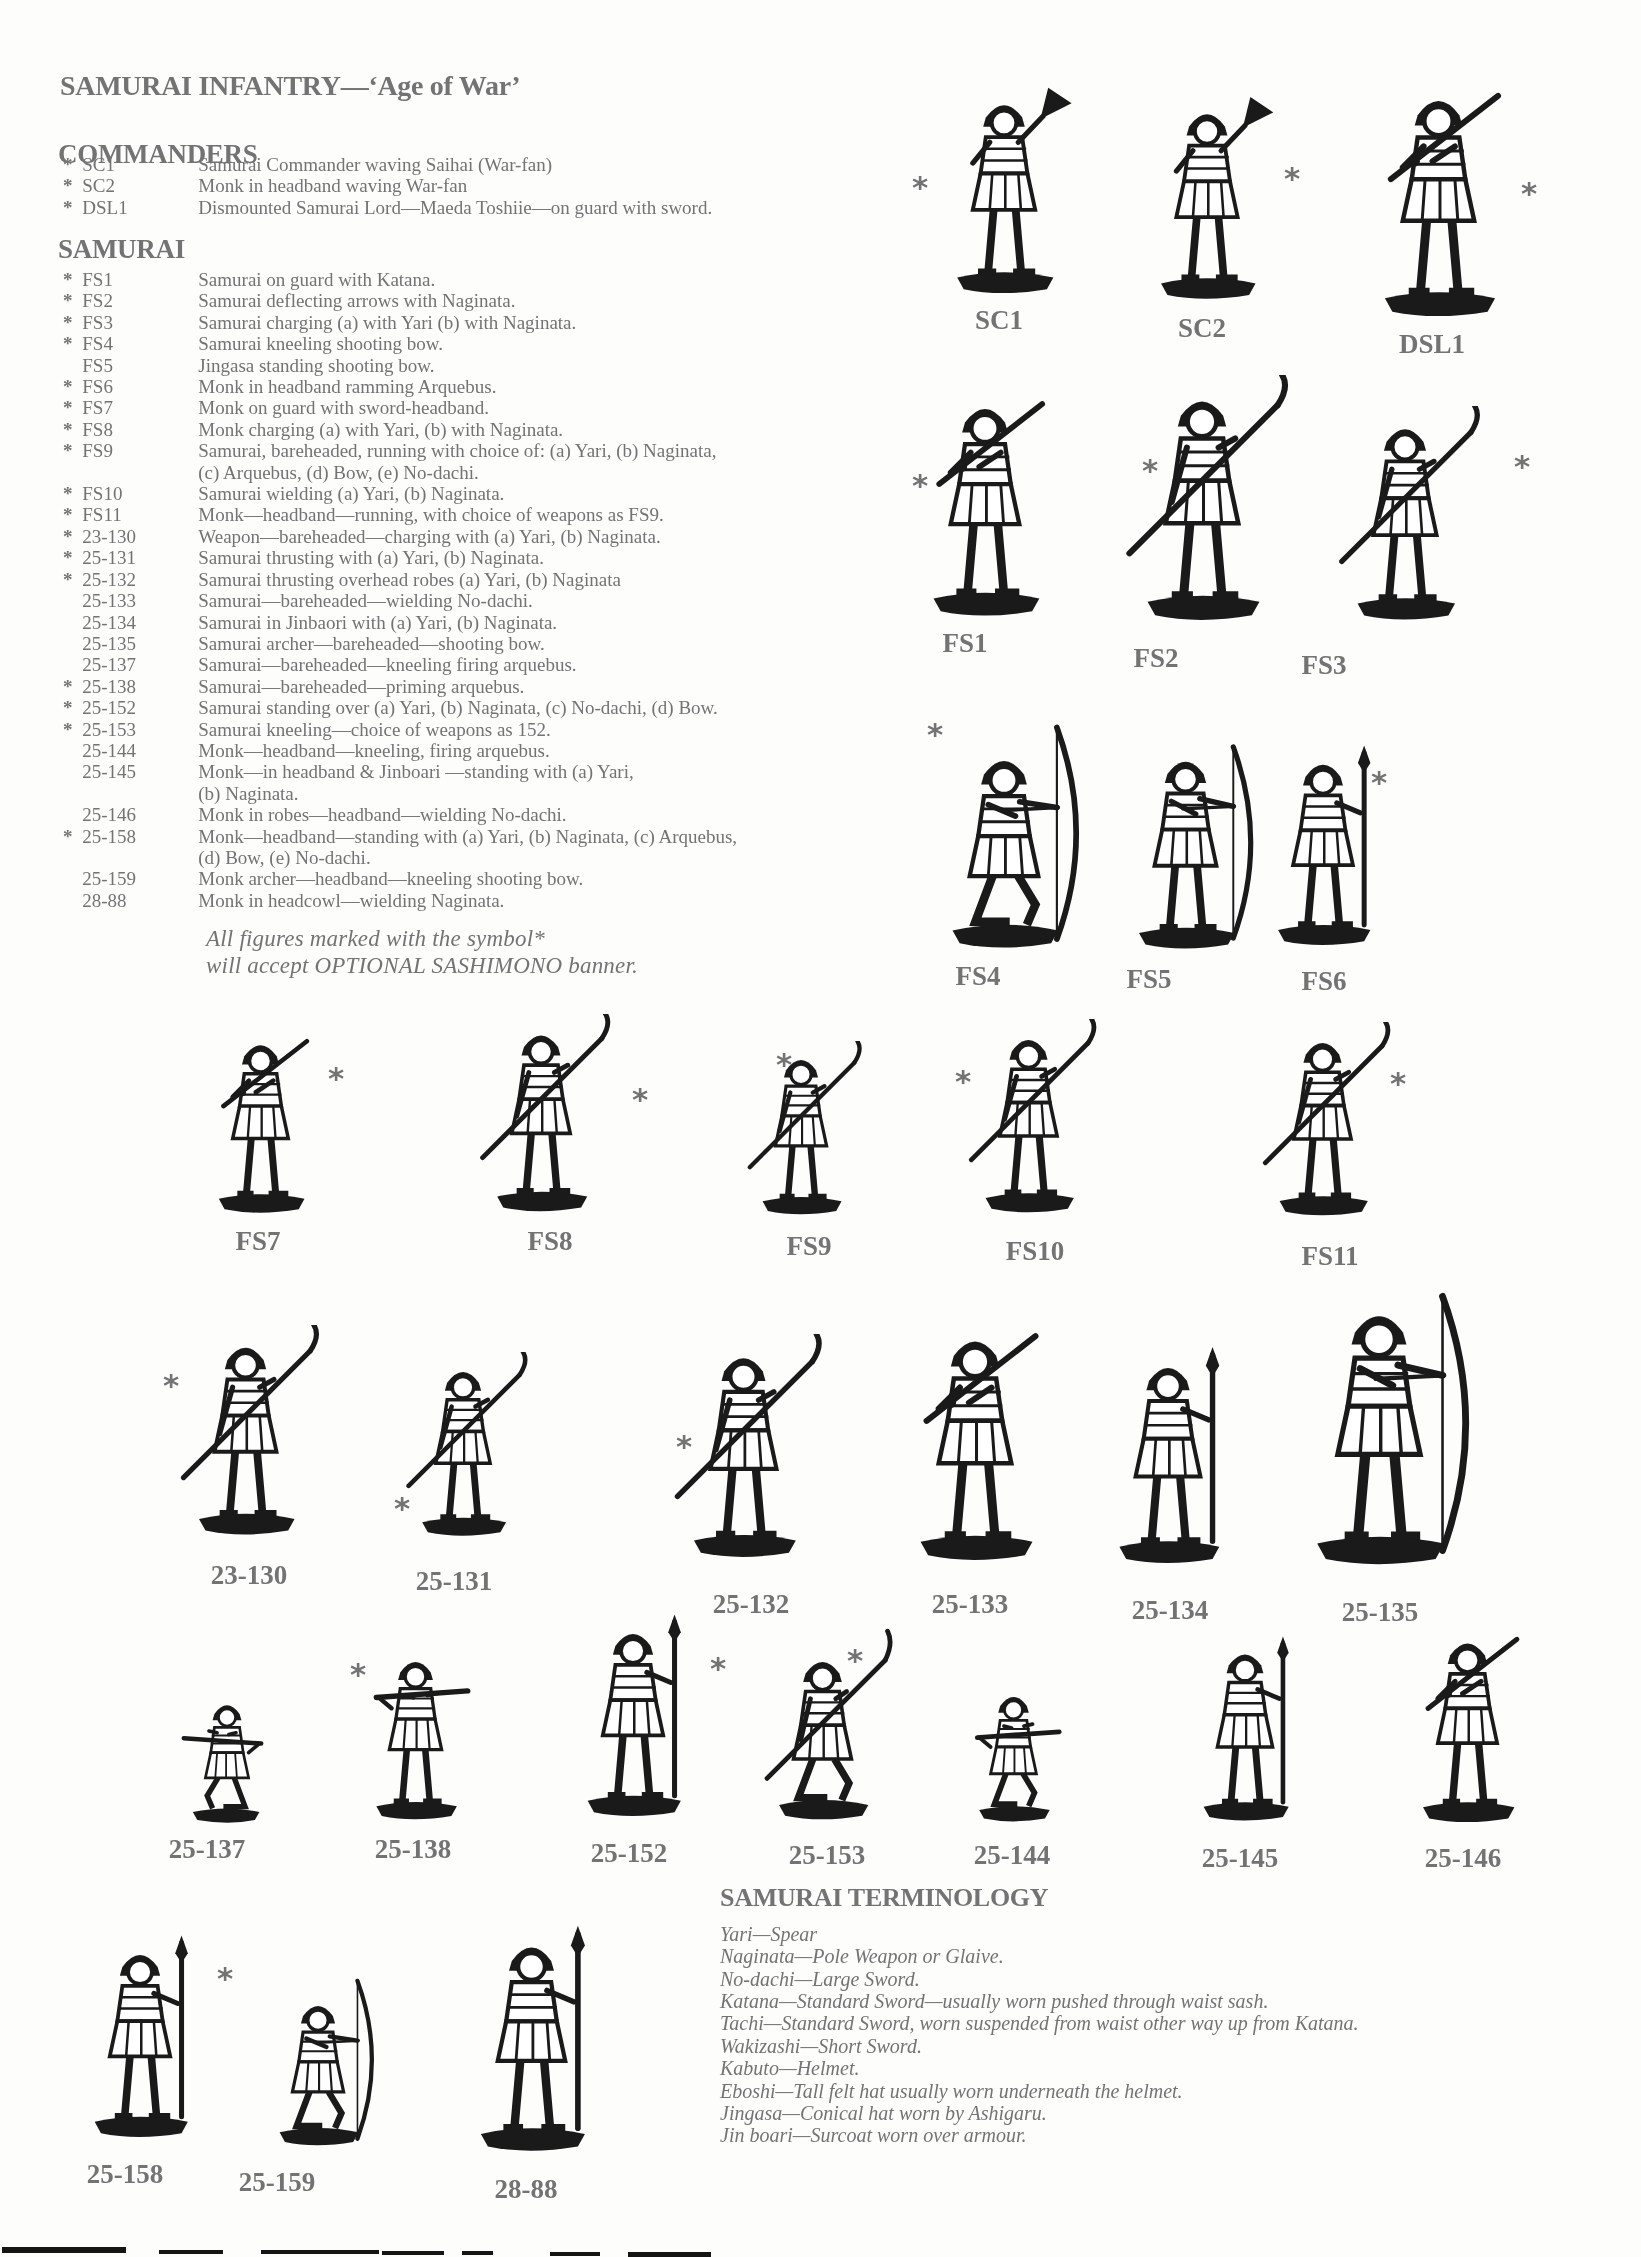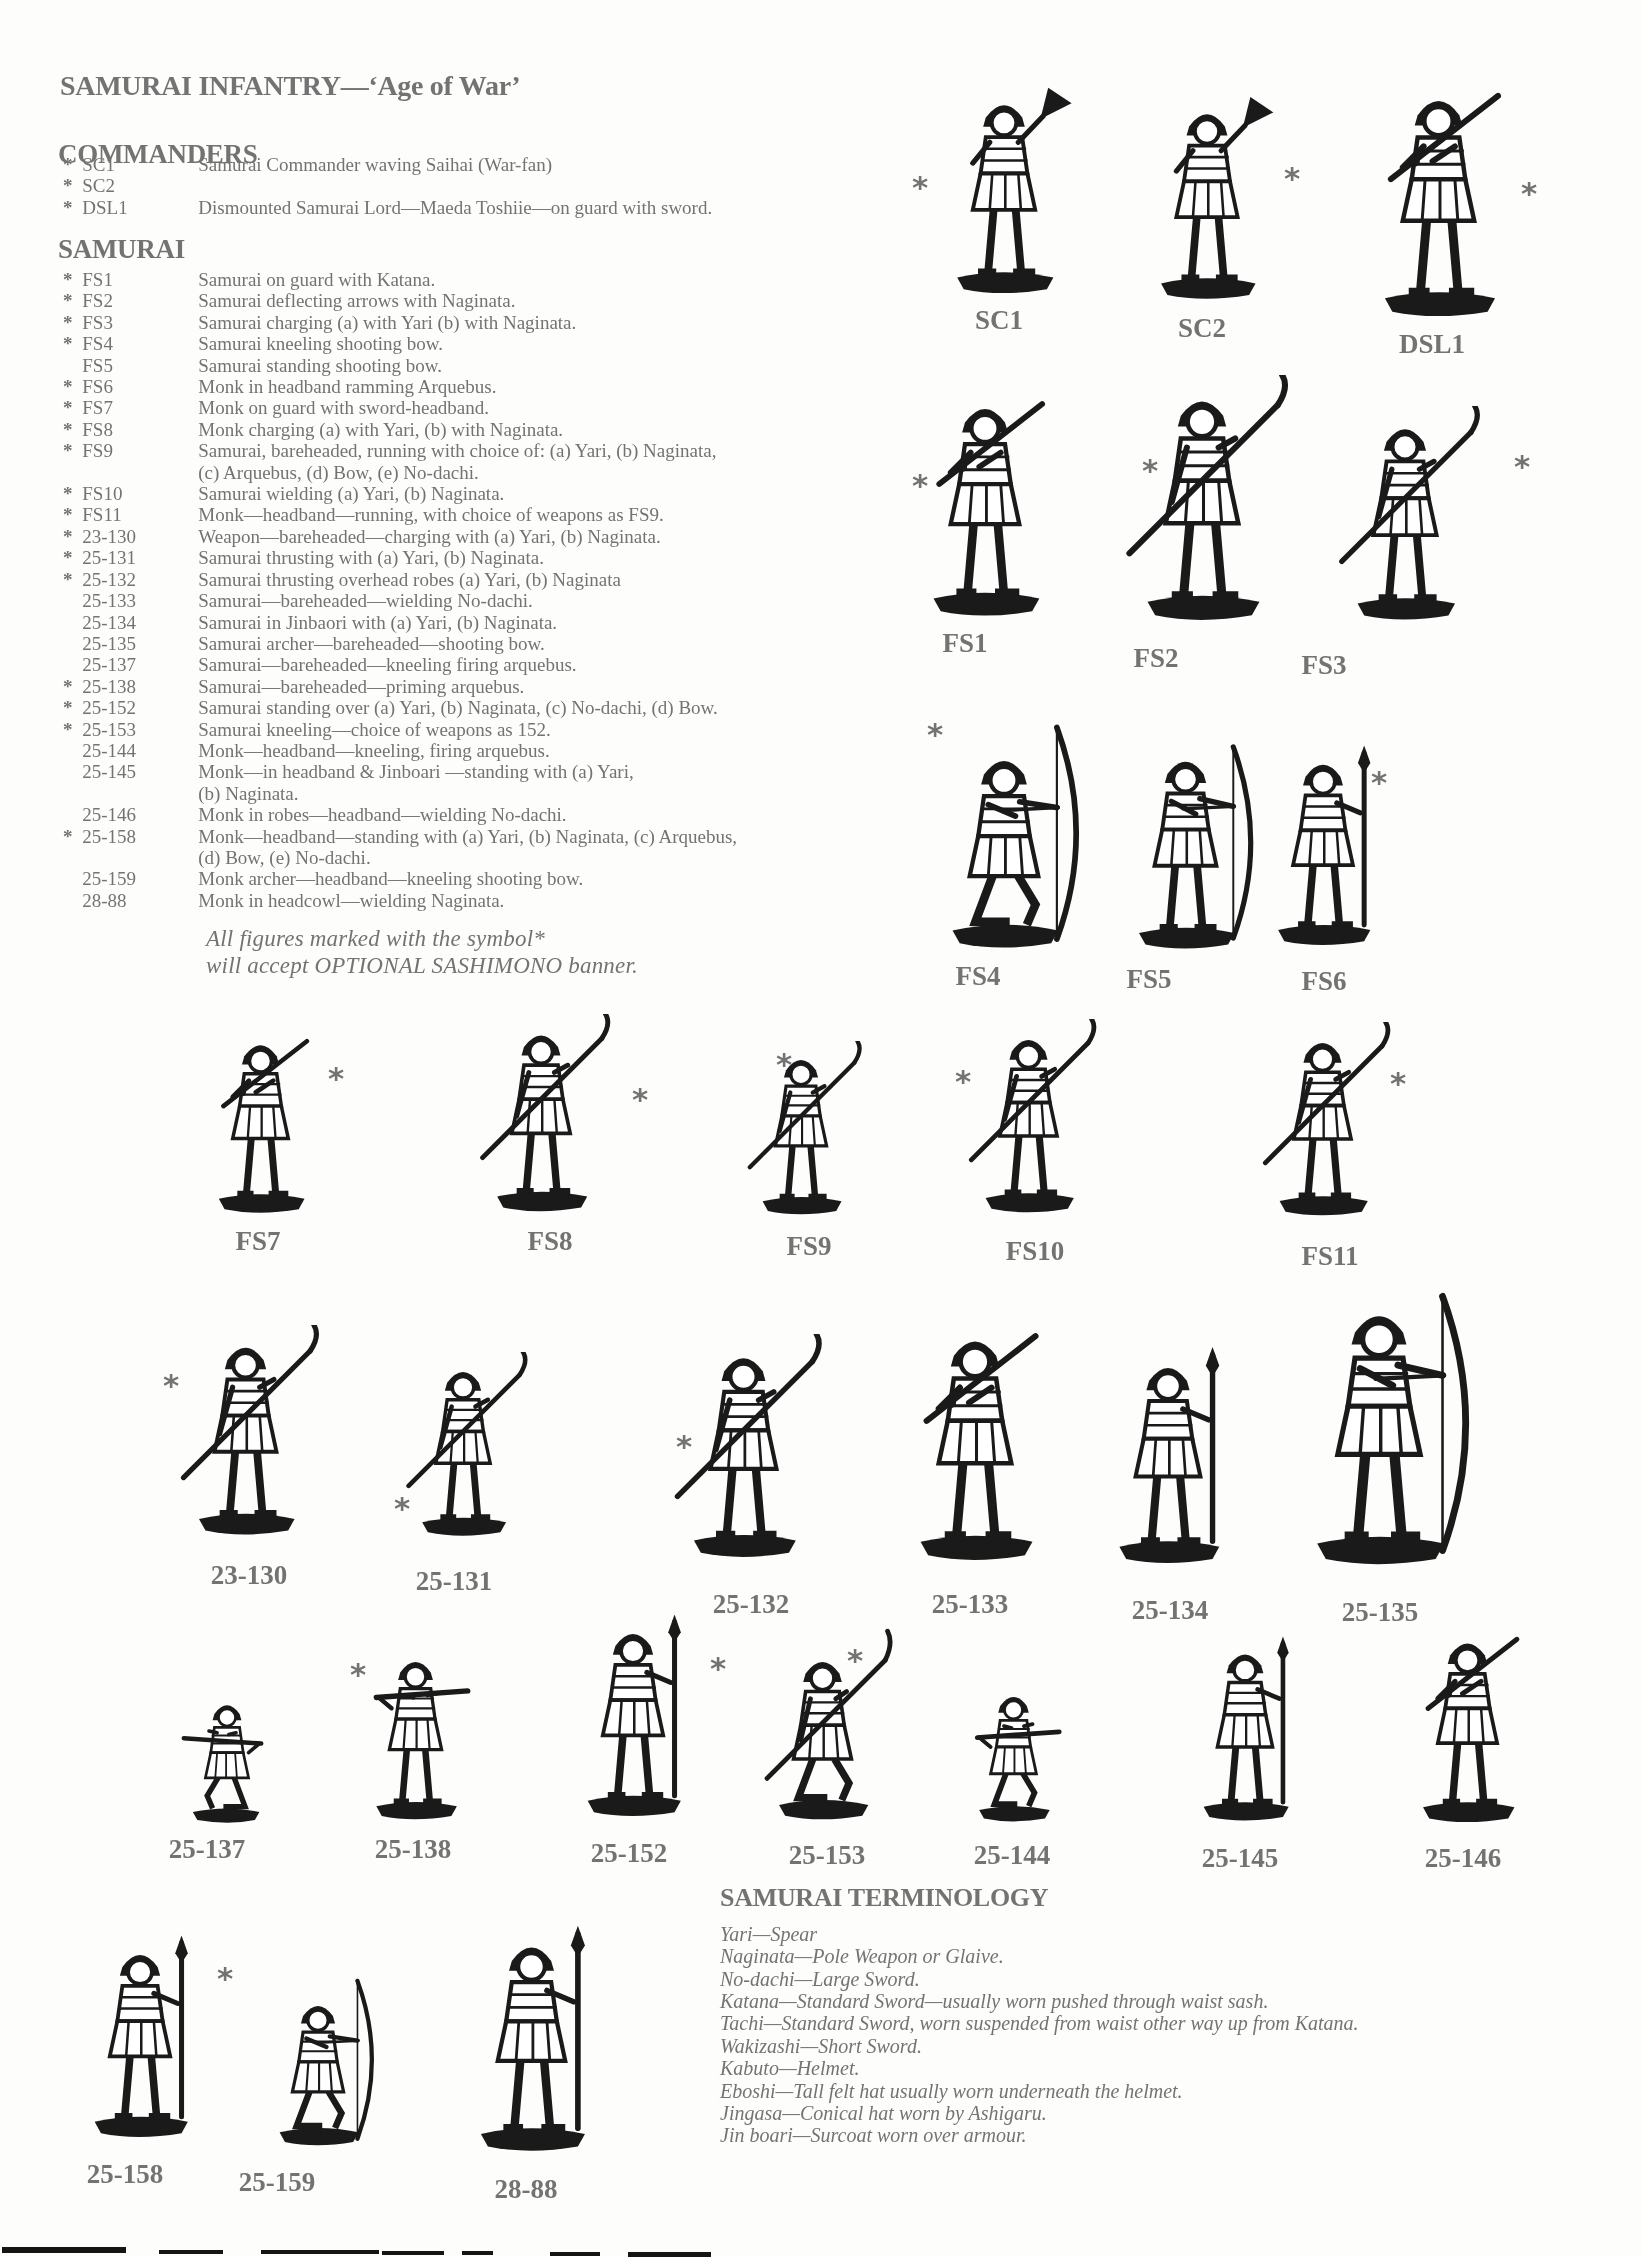--- a/index.html
+++ b/index.html
@@ -57,20 +57,21 @@
   <div class="h-section" id="commanders-head">COMMANDERS</div>
   <div class="cat-list" id="commanders-list">
       <div class="cat-row">
         <span class="star-col">*</span>
         <span class="code-col">SC1</span>
         <span class="desc-col">Samurai Commander waving Saihai (War-fan)</span>
       </div>
       <div class="cat-row">
         <span class="star-col">*</span>
         <span class="code-col">SC2</span>
+        <span class="desc-col">Monk in headband waving War-fan</span>
       </div>
       <div class="cat-row">
         <span class="star-col">*</span>
         <span class="code-col">DSL1</span>
         <span class="desc-col">Dismounted Samurai Lord—Maeda Toshiie—on guard with sword.</span>
       </div>
     </div>
 
   <div class="h-section" id="samurai-head">SAMURAI</div>
   <div class="cat-list" id="samurai-list">
@@ -90,21 +91,21 @@
         <span class="desc-col">Samurai charging (a) with Yari (b) with Naginata.</span>
       </div>
       <div class="cat-row">
         <span class="star-col">*</span>
         <span class="code-col">FS4</span>
         <span class="desc-col">Samurai kneeling shooting bow.</span>
       </div>
       <div class="cat-row">
         <span class="star-col"></span>
         <span class="code-col">FS5</span>
-        <span class="desc-col">Samurai standing shooting bow.</span>
+        <span class="desc-col">Jingasa standing shooting bow.</span>
       </div>
       <div class="cat-row">
         <span class="star-col">*</span>
         <span class="code-col">FS6</span>
         <span class="desc-col">Monk in headband ramming Arquebus.</span>
       </div>
       <div class="cat-row">
         <span class="star-col">*</span>
         <span class="code-col">FS7</span>
         <span class="desc-col">Monk on guard with sword-headband.</span>

